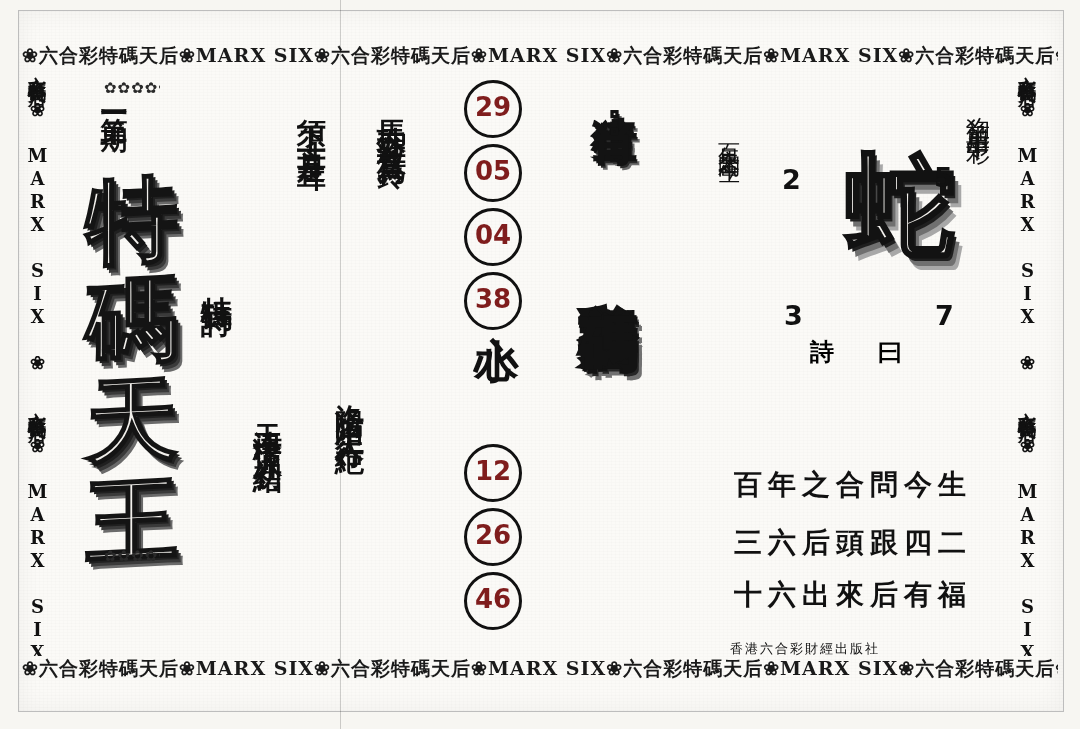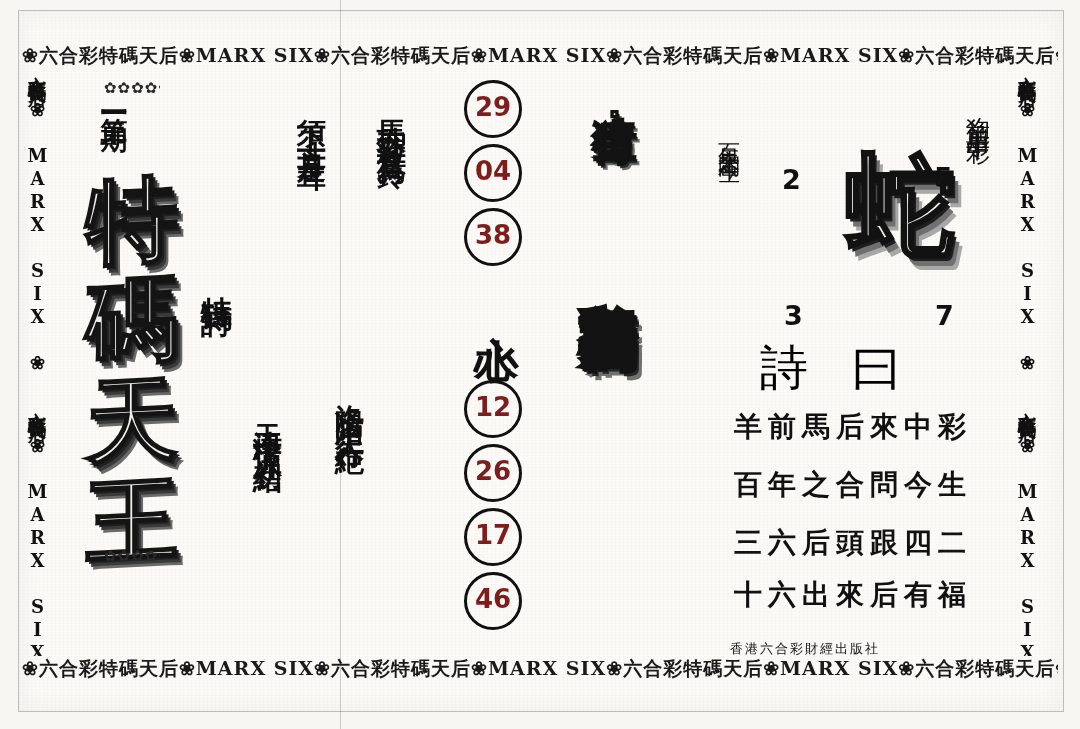--- a/index.html
+++ b/index.html
@@ -258,24 +258,24 @@
     position: absolute;
     left: 962px;
     top: 98px;
     font-size: 24px;
     letter-spacing: 4px;
     height: 230px;
   }
 
   #shiyue {
     position: absolute;
-    left: 760px;
+    left: 810px;
     top: 336px;
-    font-size: 48px;
-    font-weight: normal;
+    font-size: 24px;
+    font-weight: bold;
     letter-spacing: 44px;
     font-family: "DejaVu Serif", serif;
   }
 
   
   .rline {
     position: absolute;
     left: 734px;
     font-size: 28px;
     font-weight: bold;
@@ -326,44 +326,43 @@
 
   <div id="special-poem-label" class="vtext">特碼詩</div>
 
   <div id="poem-a" class="vtext poem-line">須下二寸方是茸</div>
   <div id="poem-b" class="vtext poem-line">天津橋下冰初結</div>
   <div id="poem-c" class="vtext poem-line">馬珠五粒音爲鈴</div>
   <div id="poem-d" class="vtext poem-line">洛陽陌生人行絶</div>
 
   <div id="numbers">
     <div class="num-ball">29</div>
+    <div class="num-ball">05</div>
     <div class="num-ball">04</div>
     <div class="num-ball">38</div>
     <div style="height:108px"></div>
     <div class="num-ball">12</div>
     <div class="num-ball">26</div>
-    <div class="num-ball">17</div>
     <div class="num-ball">46</div>
   </div>
   <div id="xinshui" class="vtext">心水</div>
 
   <div id="guess-label" class="vtext">猜生肖：</div>
   <div id="slogan" class="vtext">鷄前羊后合出碼</div>
 
   <div id="century-note" class="vtext">百年之合問今生</div>
 
   <div id="zodiac">蛇</div>
   <div class="corner-num" id="corner-tl">2</div>
   <div class="corner-num" id="corner-tr">5</div>
   <div class="corner-num" id="corner-bl">3</div>
   <div class="corner-num" id="corner-br">7</div>
 
   <div id="dog-note" class="vtext">狗前羊后牛中彩</div>
 
   <div id="shiyue">詩曰</div>
 
-  <div class="rline" id="rline-0">羊前馬后來中彩</div>
   <div class="rline" id="rline-1">百年之合問今生</div>
   <div class="rline" id="rline-2">三六后頭跟四二</div>
   <div class="rline" id="rline-3">十六出來后有福</div>
 
   <div id="publisher">香港六合彩財經出版社</div>
 </div>
 
 </body></html>

